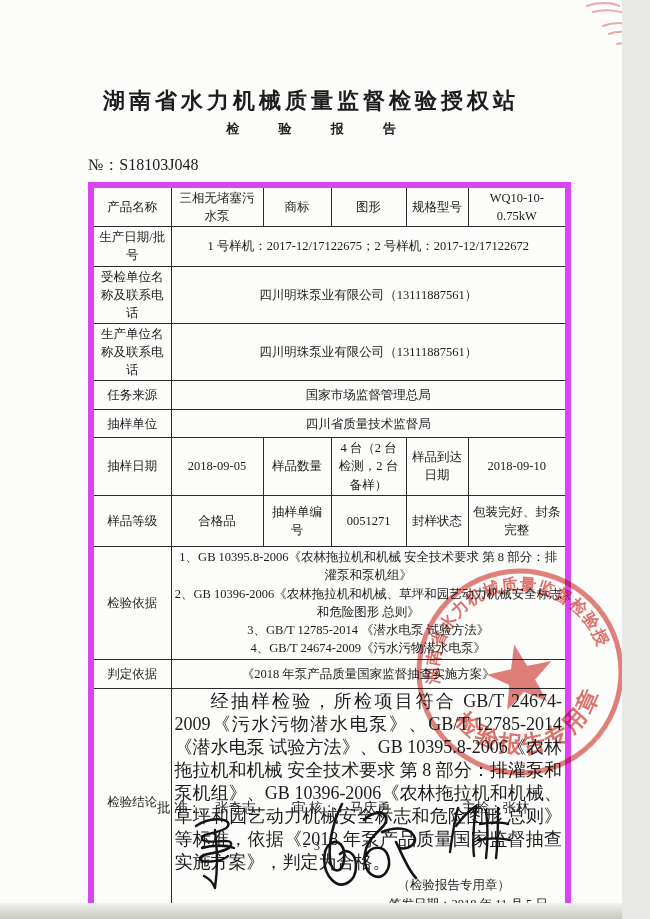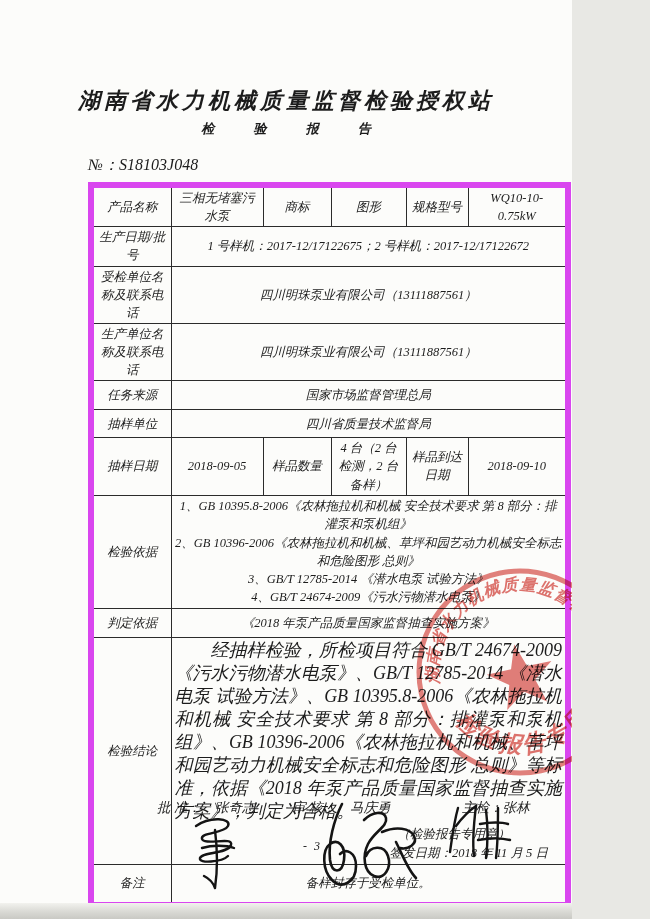--- a/index.html
+++ b/index.html
@@ -2,25 +2,24 @@
 <html><head>
 <meta charset="utf-8">
 <style>
   html,body{margin:0;padding:0;}
   body{
     width:650px;height:919px;overflow:hidden;
     font-family:"Liberation Serif","DejaVu Serif",serif;
     background:#e8e8e4;
   }
   .page{
-    position:relative;width:572px;height:919px;
+    position:relative;width:622px;height:919px;
     background:#fcfcfa;
     color:#1c1c1c;
     overflow:hidden;
-    font-style:italic;
   }
   .scan-bottom-edge{
     position:absolute;left:0;bottom:0;width:100%;height:16px;
     background:linear-gradient(to bottom,#f2f2ee 0%,#d9d9d4 55%,#c9c9c4 100%);
   }
   
   .org-title{
     position:absolute;top:86px;left:0;width:100%;
     text-align:center;font-size:22px;font-weight:bold;
     letter-spacing:4px;white-space:nowrap;
@@ -139,20 +138,28 @@
       <td colspan="5">四川省质量技术监督局</td>
     </tr>
     <tr class="r7">
       <td>抽样日期</td>
       <td>2018-09-05</td>
       <td>样品数量</td>
       <td>4 台（2 台检测，2 台备样）</td>
       <td>样品到达日期</td>
       <td>2018-09-10</td>
     </tr>
+    <tr class="r8">
+      <td>样品等级</td>
+      <td>合格品</td>
+      <td>抽样单编号</td>
+      <td>0051271</td>
+      <td>封样状态</td>
+      <td>包装完好、封条完整</td>
+    </tr>
     <tr class="r9">
       <td>检验依据</td>
       <td colspan="5" class="prelines">1、GB 10395.8-2006《农林拖拉机和机械 安全技术要求 第 8 部分：排灌泵和泵机组》
 2、GB 10396-2006《农林拖拉机和机械、草坪和园艺动力机械安全标志和危险图形 总则》
 3、GB/T 12785-2014 《潜水电泵 试验方法》
 4、GB/T 24674-2009《污水污物潜水电泵》</td>
     </tr>
     <tr class="r10">
       <td>判定依据</td>
       <td colspan="5" class="left">《2018 年泵产品质量国家监督抽查实施方案》</td>

